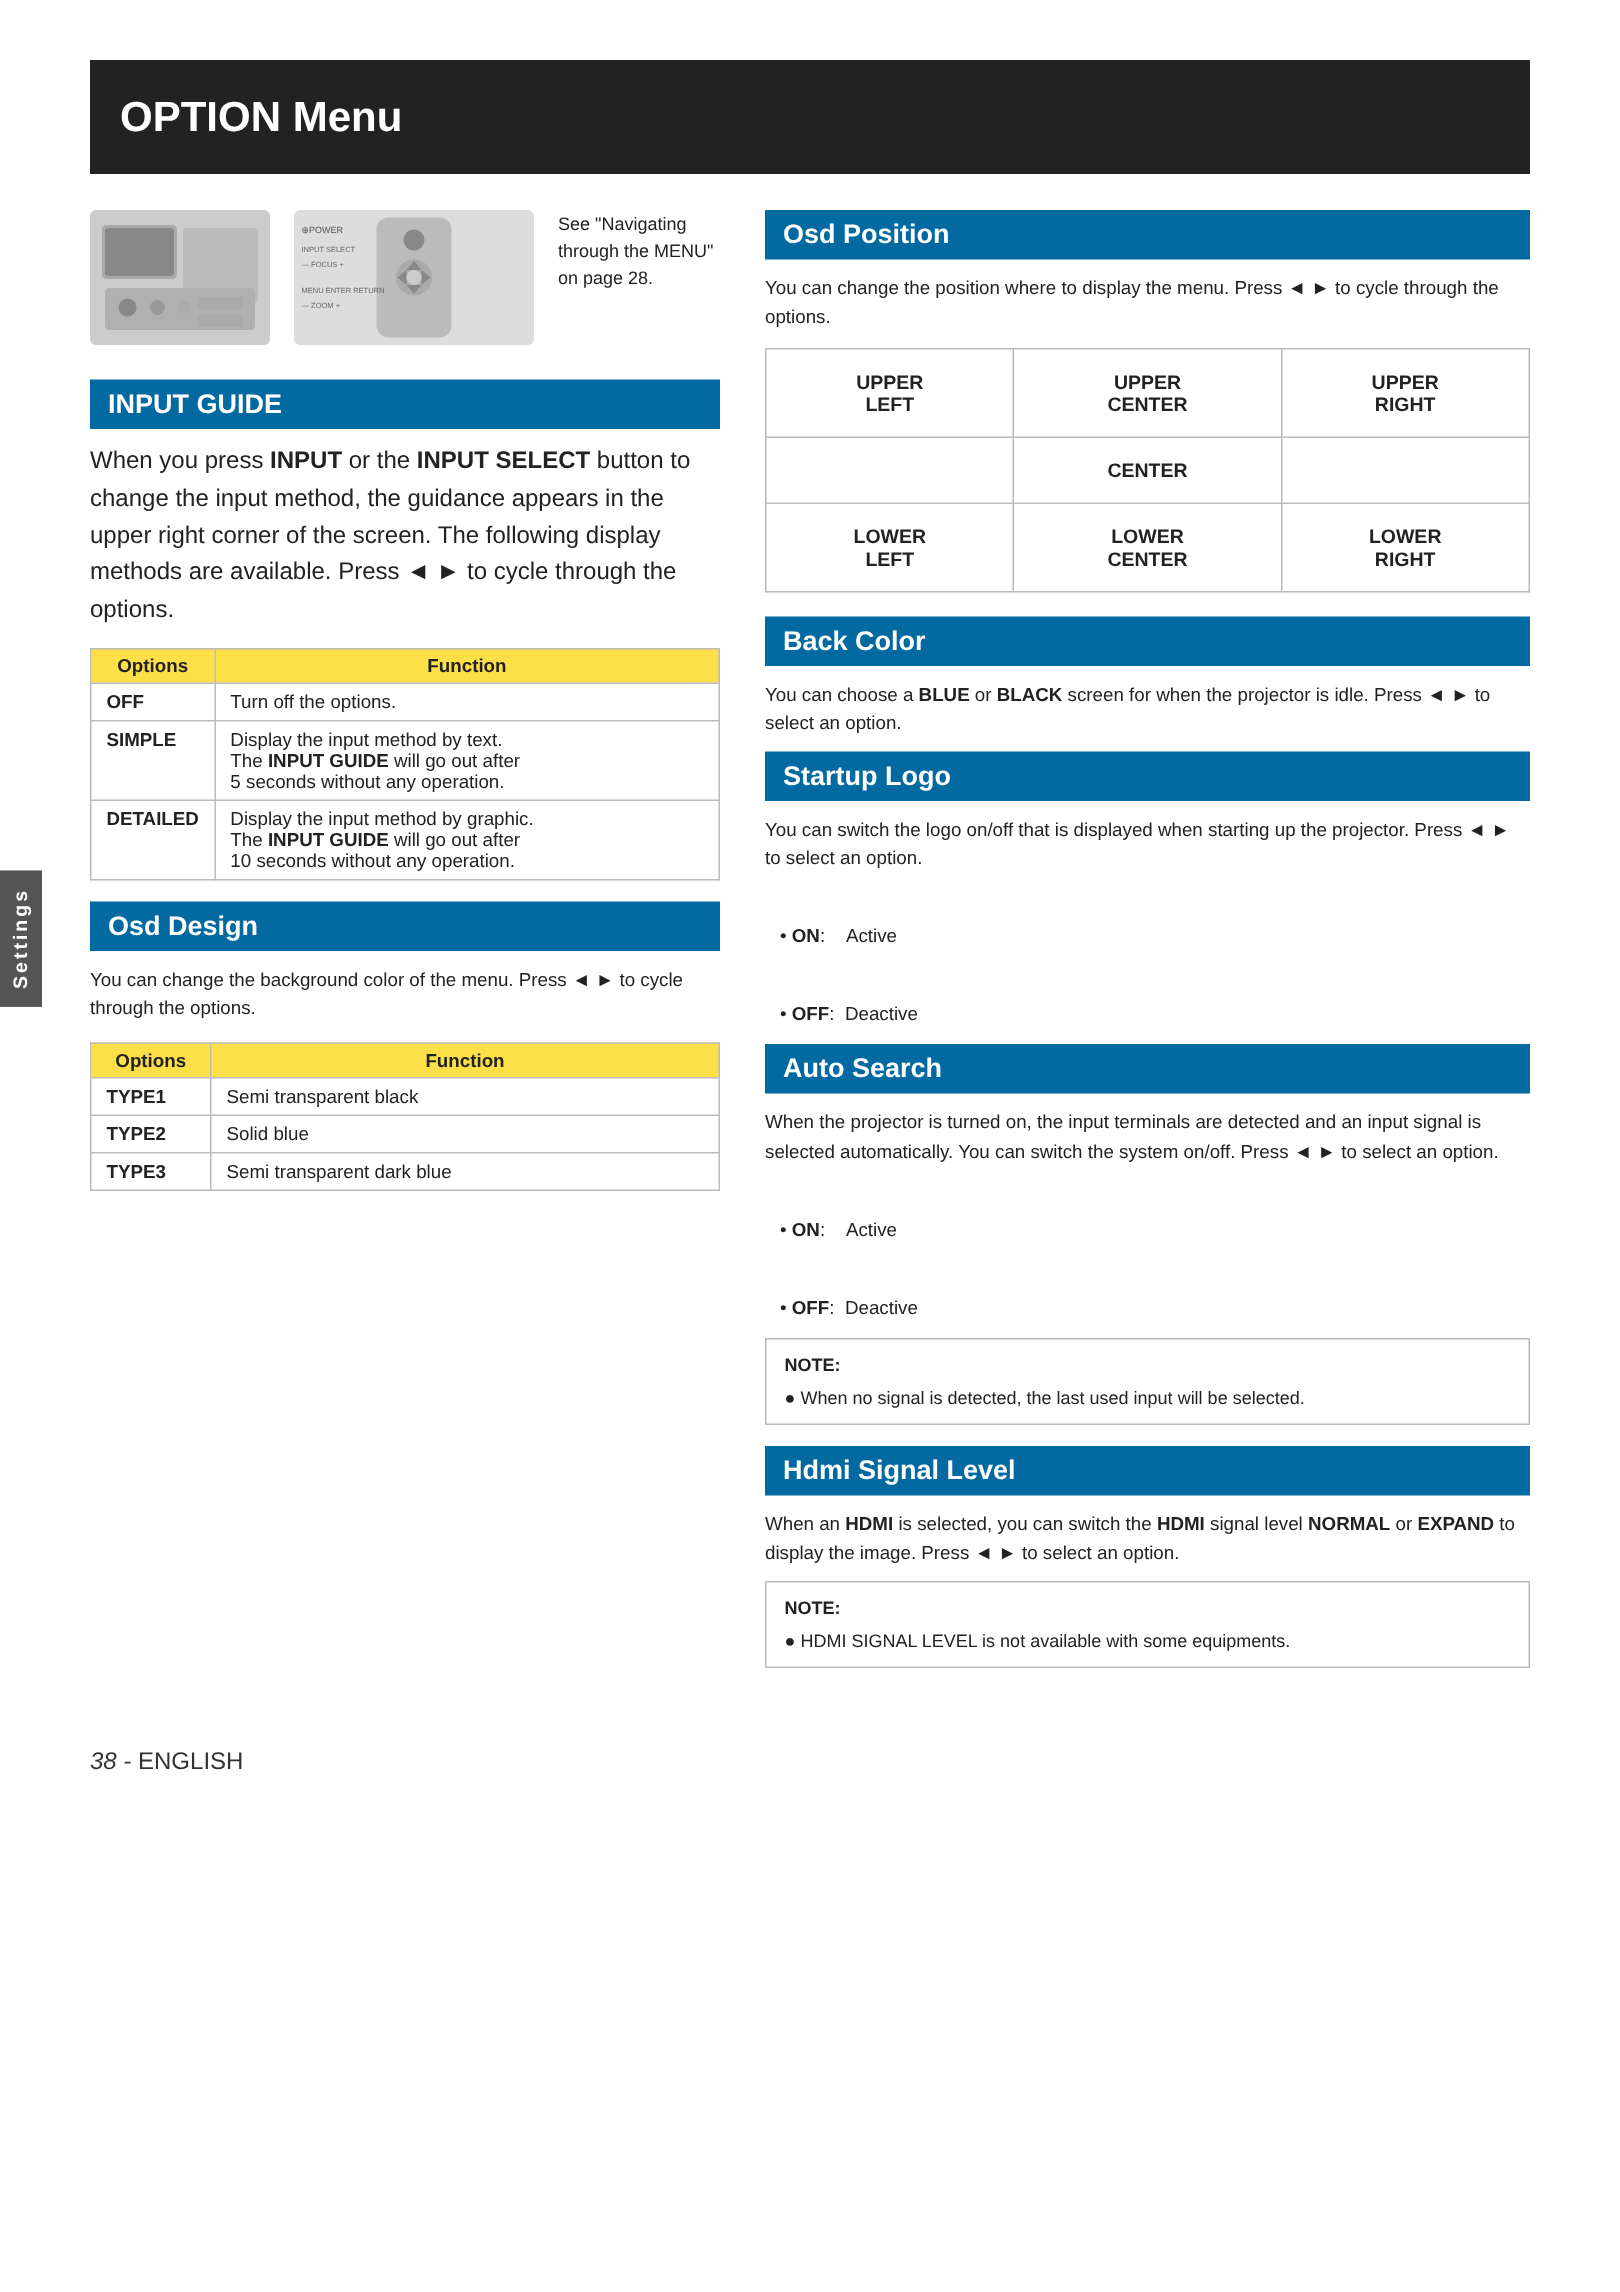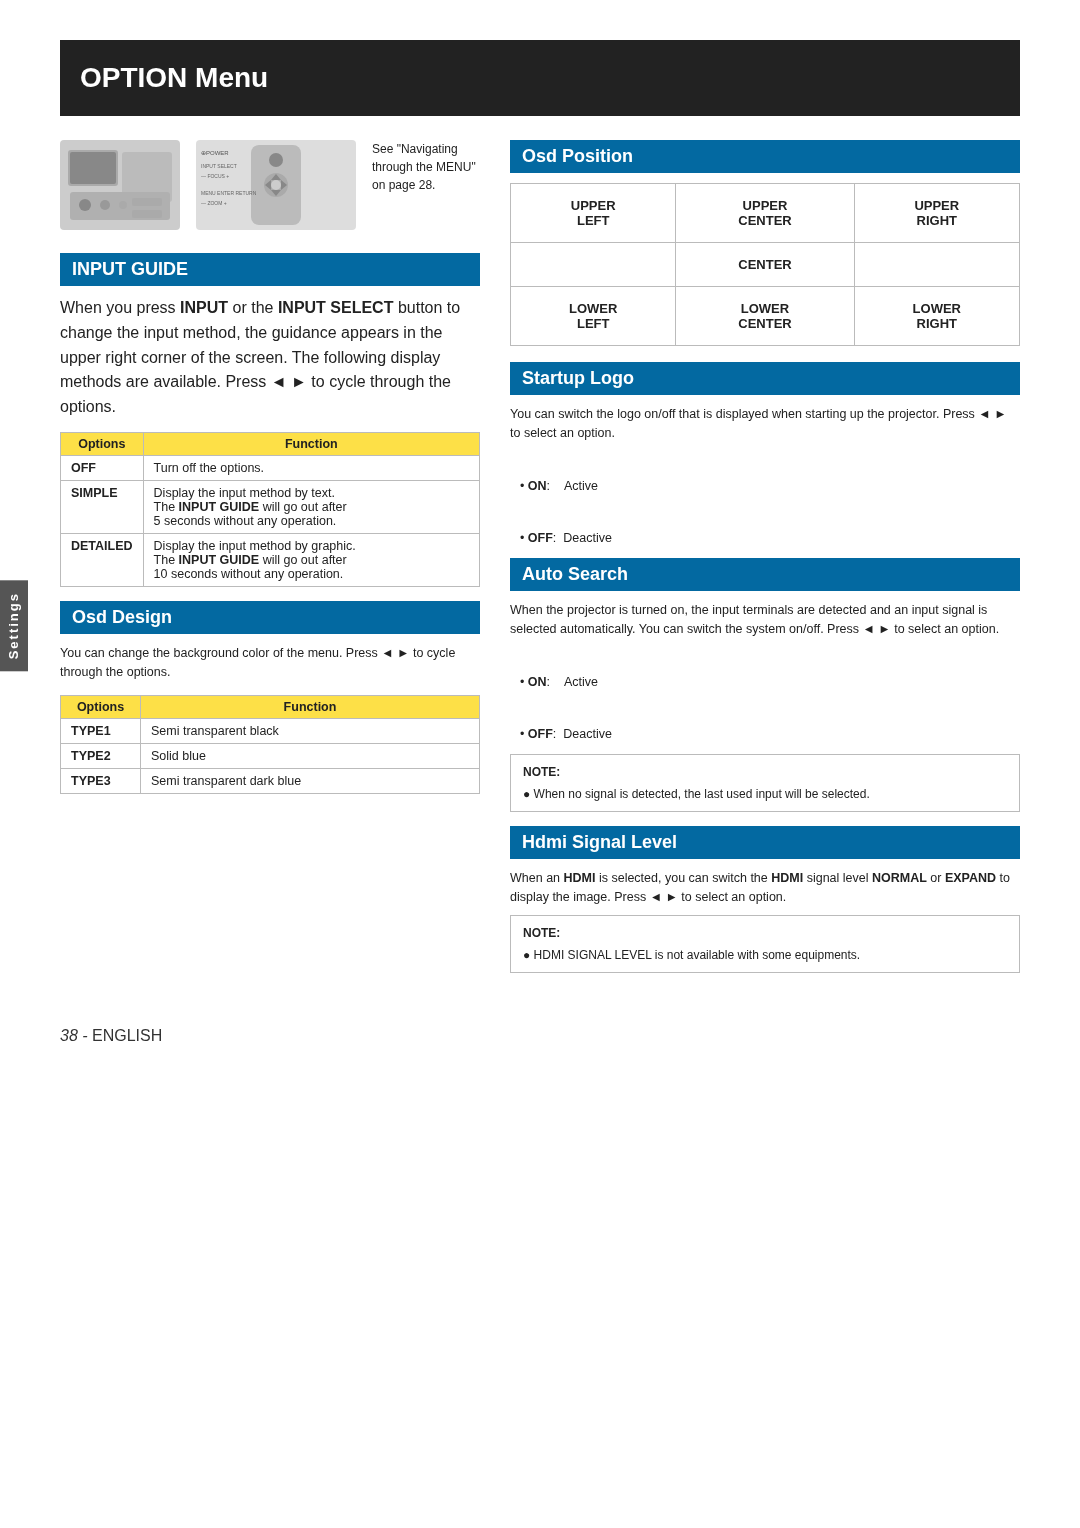--- a/index.html
+++ b/index.html
@@ -314,20 +314,21 @@
           </tbody>
         </table>
       </div>
 
     </div>
 
     <div class="col-right">
 
       <div>
         <div class="section-header">Osd Position</div>
+        <p class="osd-position-desc">You can change the position where to display the menu. Press ◄ ► to cycle through the options.</p>
 
         <table style="width:100%; border-collapse:collapse; margin-bottom:16px;">
           <tbody>
             <tr>
               <td style="border:1px solid #bbb; text-align:center; padding:14px 8px; font-weight:bold; font-size:13px;">UPPER<br>LEFT</td>
               <td style="border:1px solid #bbb; text-align:center; padding:14px 8px; font-weight:bold; font-size:13px;">UPPER<br>CENTER</td>
               <td style="border:1px solid #bbb; text-align:center; padding:14px 8px; font-weight:bold; font-size:13px;">UPPER<br>RIGHT</td>
             </tr>
             <tr>
               <td style="border:1px solid #bbb; text-align:center; padding:14px 8px;"></td>
@@ -336,20 +337,26 @@
             </tr>
             <tr>
               <td style="border:1px solid #bbb; text-align:center; padding:14px 8px; font-weight:bold; font-size:13px;">LOWER<br>LEFT</td>
               <td style="border:1px solid #bbb; text-align:center; padding:14px 8px; font-weight:bold; font-size:13px;">LOWER<br>CENTER</td>
               <td style="border:1px solid #bbb; text-align:center; padding:14px 8px; font-weight:bold; font-size:13px;">LOWER<br>RIGHT</td>
             </tr>
           </tbody>
         </table>
       </div>
 
+      <div>
+        <div class="section-header">Back Color</div>
+        <p class="section-text">
+          You can choose a <strong>BLUE</strong> or <strong>BLACK</strong> screen for when the projector is idle. Press ◄ ► to select an option.
+        </p>
+      </div>
 
       <div>
         <div class="section-header">Startup Logo</div>
         <p class="section-text">You can switch the logo on/off that is displayed when starting up the projector. Press ◄ ► to select an option.</p>
         <ul class="bullet-list">
           <li><span class="bullet-label">ON</span>:&nbsp;&nbsp;&nbsp;&nbsp;Active</li>
           <li><span class="bullet-label">OFF</span>:&nbsp;&nbsp;Deactive</li>
         </ul>
       </div>
 

